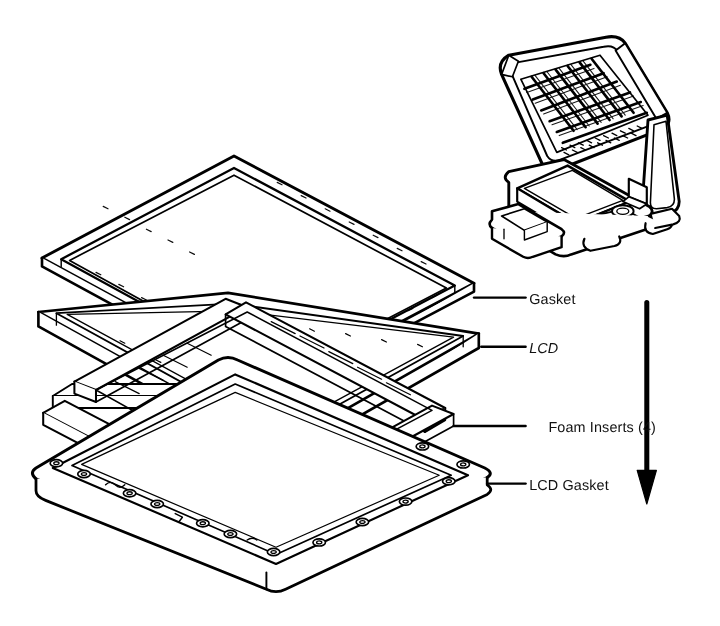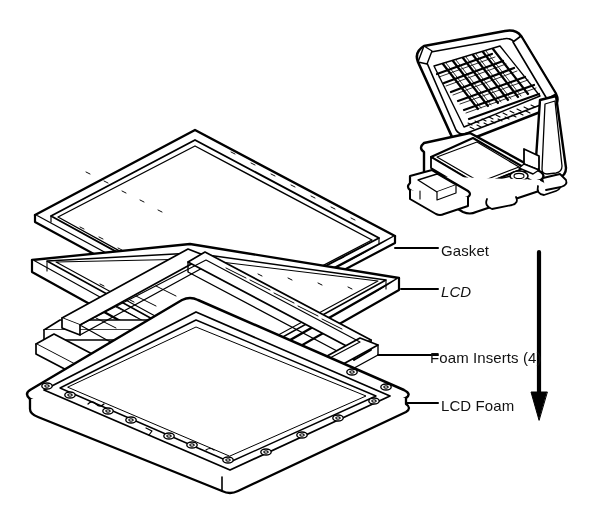--- a/index.html
+++ b/index.html
@@ -24,29 +24,29 @@
   svg.layer {
     position: absolute;
     left: 0; top: 0;
     width: 600px;
     height: 522px;
     overflow: visible;
   }
   .lbl {
     position: absolute;
     font-family: "Liberation Sans", sans-serif;
-    font-size: 15px;
+    font-size: 12px;
     color: #111111;
     white-space: nowrap;
     letter-spacing: 0.1px;
     line-height: 1;
   }
   #label-gasket { left: 441px; top: 243px; }
   #label-lcd { left: 441px; top: 284px; font-style: italic; }
-  #label-foam { left: 430px; top: 350px; }
+  #label-foam { left: 457px; top: 350px; }
   #label-frame { left: 441px; top: 398px; }
 </style>
 </head>
 <body>
 
 <div id="stage">
 
   <svg class="layer" viewBox="0 0 600 522">
     <defs>
       <g id="screwBoss">
@@ -334,15 +334,15 @@
         <path d="M487,199 Q484,206 492,209 L512,205 Q519,203 516,197" fill="#fff" stroke="#000" stroke-width="1.8"></path>
         <path d="M538,186 Q536,194 544,195 L556,191 Q562,189 559,183" fill="#fff" stroke="#000" stroke-width="1.8"></path>
         <path d="M543,178 L560,174 L566,180 Q568,185 561,187 L546,190" fill="#fff" stroke="#000" stroke-width="1.8"></path>
       </g>
     </g>
   </svg>
 
   <div class="lbl" id="label-gasket">Gasket</div>
   <div class="lbl" id="label-lcd">LCD</div>
   <div class="lbl" id="label-foam">Foam Inserts (4)</div>
-  <div class="lbl" id="label-frame">LCD Foam</div>
+  <div class="lbl" id="label-frame">LCD Gasket</div>
 
 </div>
 
 </body></html>

